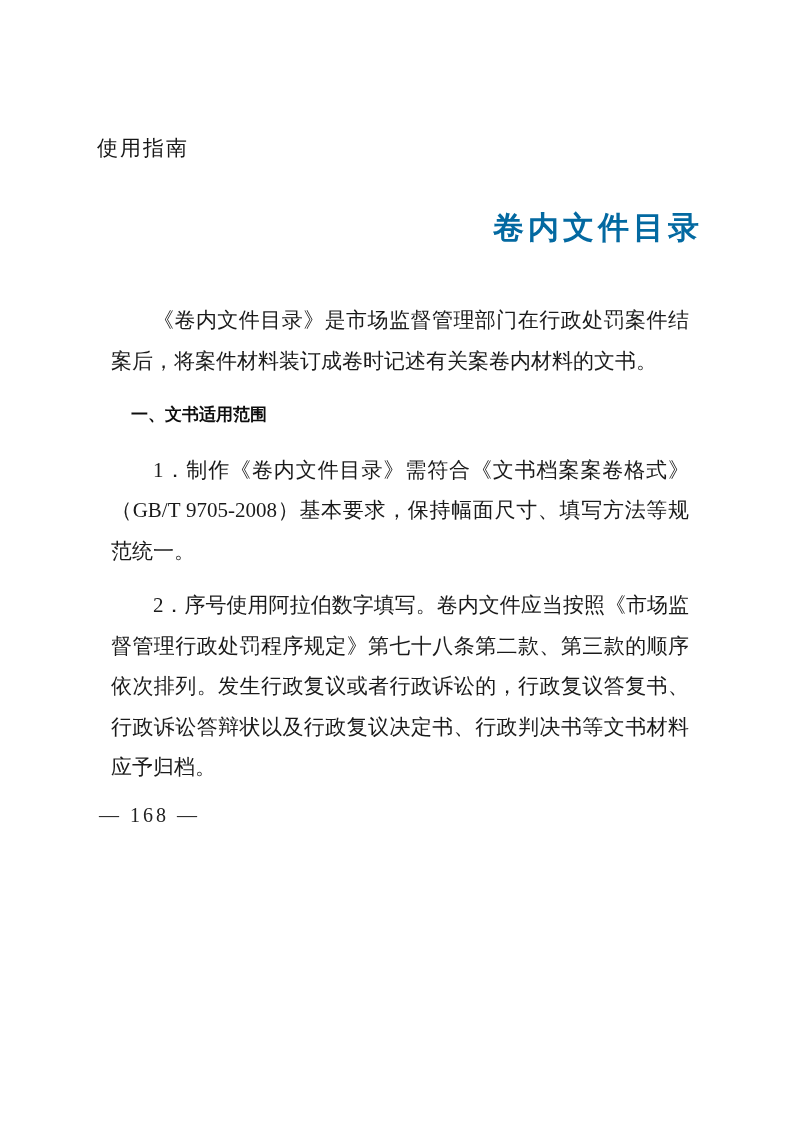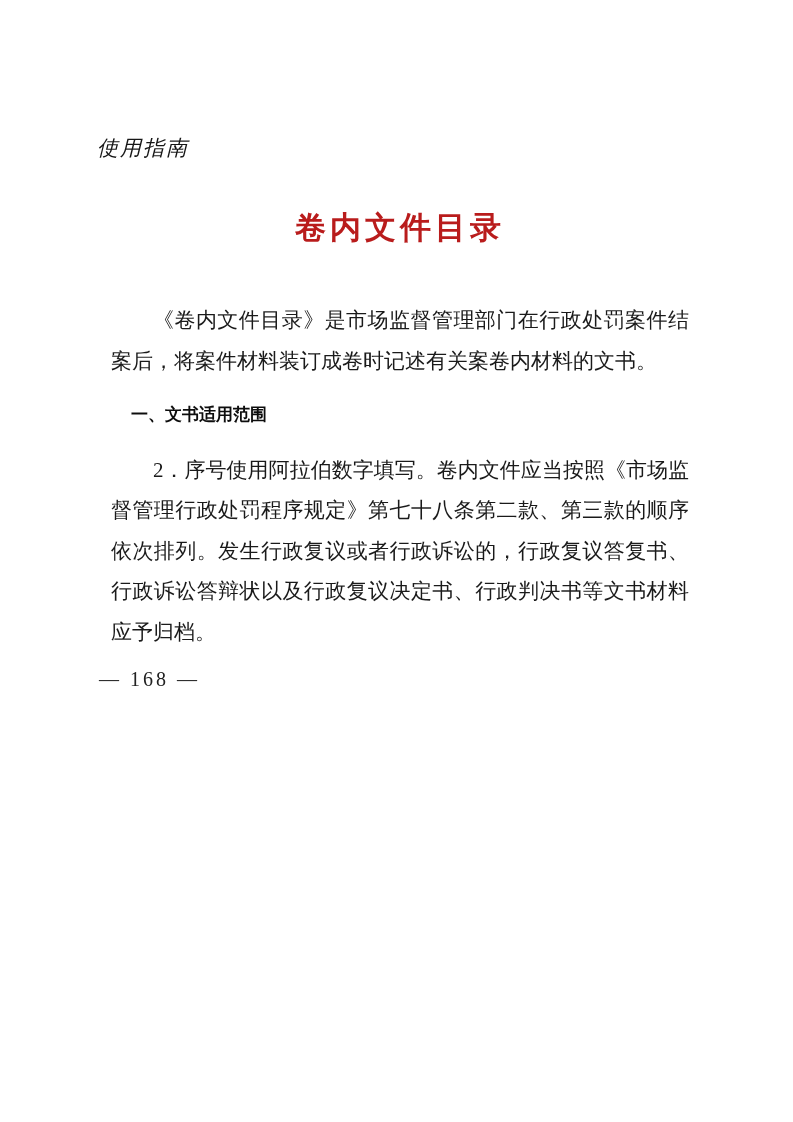--- a/index.html
+++ b/index.html
@@ -18,31 +18,30 @@
     font-family: "Liberation Serif", "DejaVu Serif", serif;
   }
   .content {
     padding: 0 90px 0 97px;
   }
   .section-label {
     margin-top: 135px;
     font-size: 21px;
     line-height: 26px;
     letter-spacing: 2px;
-    font-style: italic;
     color: #161616;
   }
   .doc-title {
     margin: 47px 0 0 0;
     font-size: 31px;
     line-height: 40px;
     font-weight: bold;
-    text-align: center;
+    text-align: right;
     letter-spacing: 4px;
-    color: #b91c1c;
+    color: #0369a1;
   }
   .body-text {
     margin-top: 52px;
     font-size: 21px;
     line-height: 40.5px;
     text-align: justify;
     color: #1a1a1a;
   }
   .para {
     margin: 14px;
@@ -78,20 +77,21 @@
     <h1 class="doc-title">卷内文件目录</h1>
 
     <div class="body-text">
 
       <p class="para">《卷内文件目录》是市场监督管理部门在行政处罚案件结案后，将案件材料装订成卷时记述有关案卷内材料的文书。</p>
 
       <h2 class="heading">一、文书适用范围</h2>
 
 
 
+      <p class="para">1．制作《卷内文件目录》需符合《文书档案案卷格式》（GB/T 9705-2008）基本要求，保持幅面尺寸、填写方法等规范统一。</p>
 
       <p class="para">2．序号使用阿拉伯数字填写。卷内文件应当按照《市场监督管理行政处罚程序规定》第七十八条第二款、第三款的顺序依次排列。发生行政复议或者行政诉讼的，行政复议答复书、行政诉讼答辩状以及行政复议决定书、行政判决书等文书材料应予归档。</p>
 
 
 
     </div>
 
     <div class="page-footer">— 168 —</div>
 
   </div>

